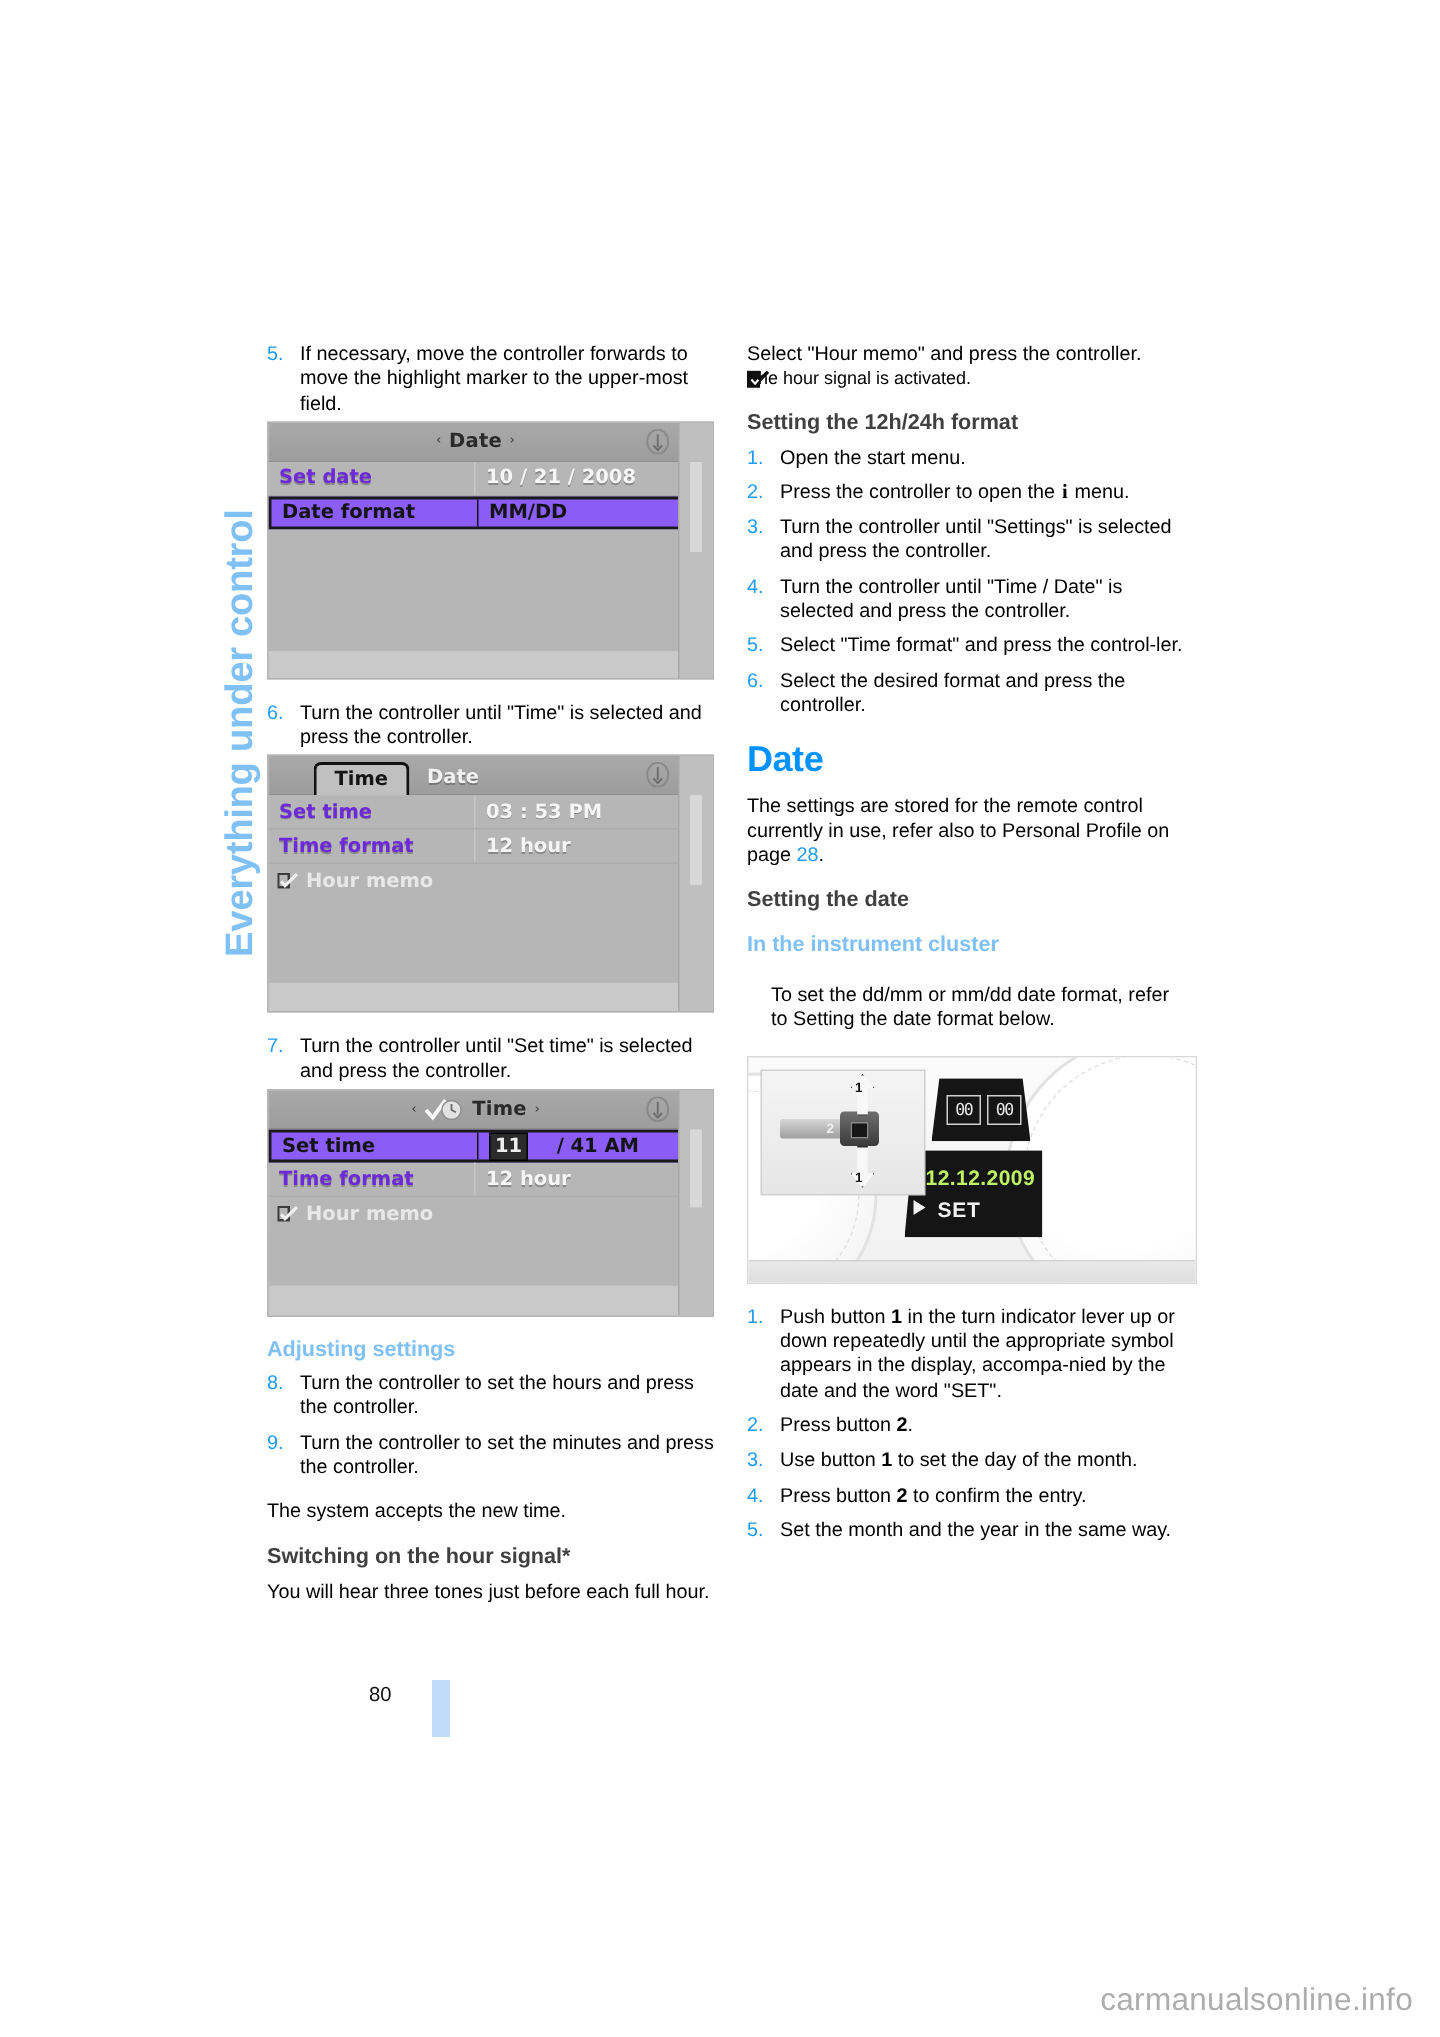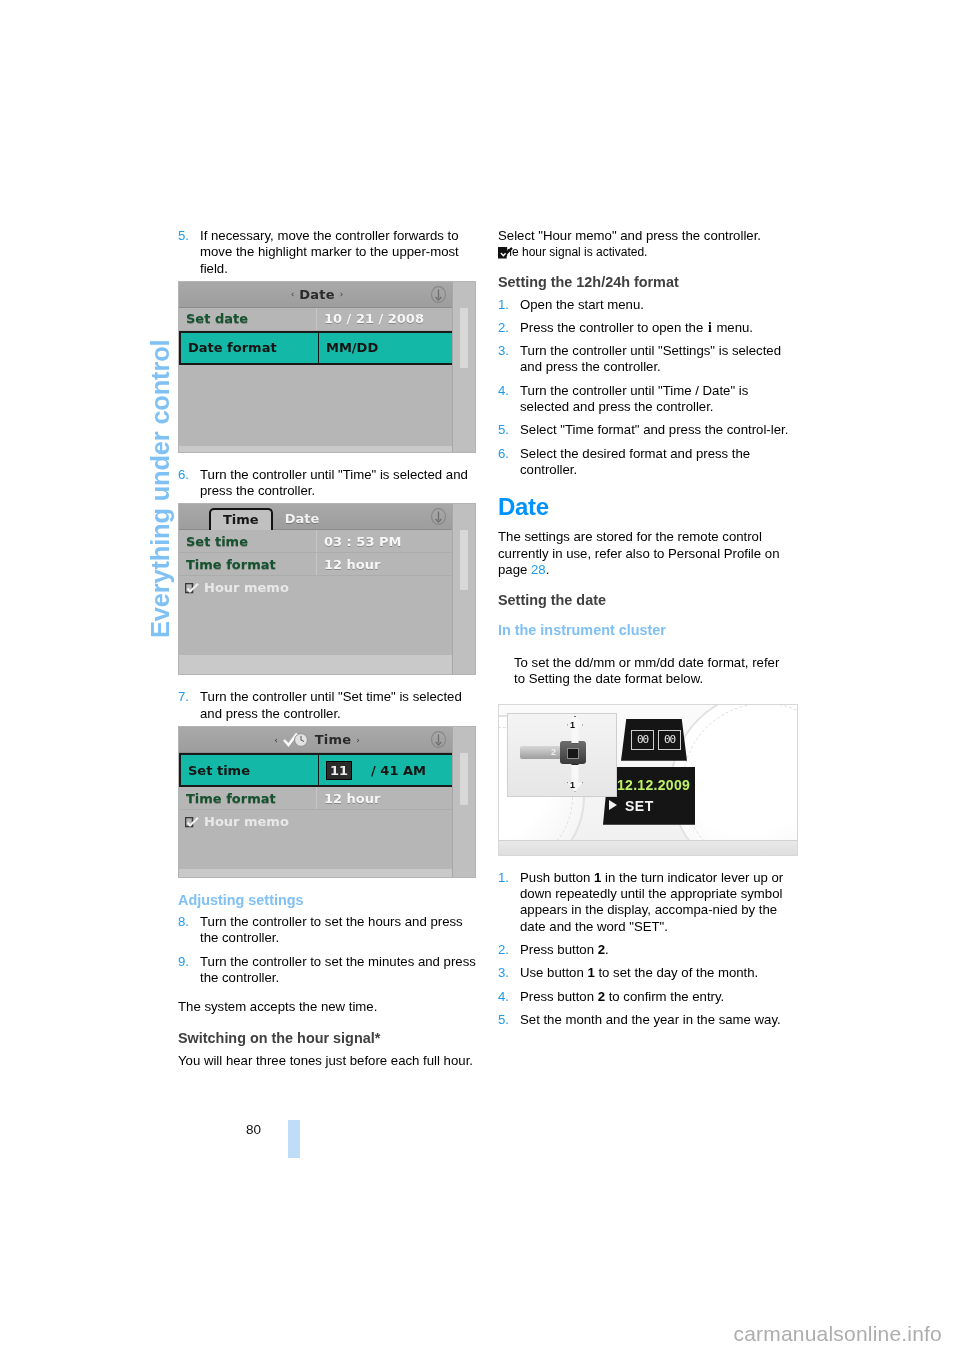--- a/index.html
+++ b/index.html
@@ -209,43 +209,43 @@
     display: flex;
     height: 22px;
     align-items: stretch;
     border-bottom: 1px solid #ACACAC;
   }
   .mid-row .lbl {
     width: 130px;
     padding-left: 7px;
     display: flex;
     align-items: center;
-    color: #14532d;
+    color: #6d28d9;
     font-size: 13px;
     font-weight: bold;
     text-shadow: 0 1px 0 rgba(0,0,0,0.25);
   }
   .mid-row .val {
     flex: 1;
     display: flex;
     align-items: center;
     padding-left: 7px;
     color: #F6F6F6;
     font-size: 13px;
     font-weight: bold;
     border-left: 1px solid #C6C6C6;
     text-shadow: 0 1px 0 rgba(0,0,0,0.25);
   }
   .mid-row.highlight {
     border: 2px solid #1A1A1A;
     border-left: 2px solid #1A1A1A;
     border-right: 2px solid #1A1A1A;
-    height: 34px;
+    height: 22px;
     box-sizing: border-box;
-    background: #14b8a6;
+    background: #8b5cf6;
   }
   .mid-row.highlight .lbl { color: #141414; text-shadow: none; }
   .mid-row.highlight .val { color: #141414; text-shadow: none; border-left-color:#141414; }
   .mid-row .memo {
     display: flex;
     align-items: center;
     gap: 5px;
     padding-left: 6px;
     color: #E8E8E8;
     font-size: 13px;

